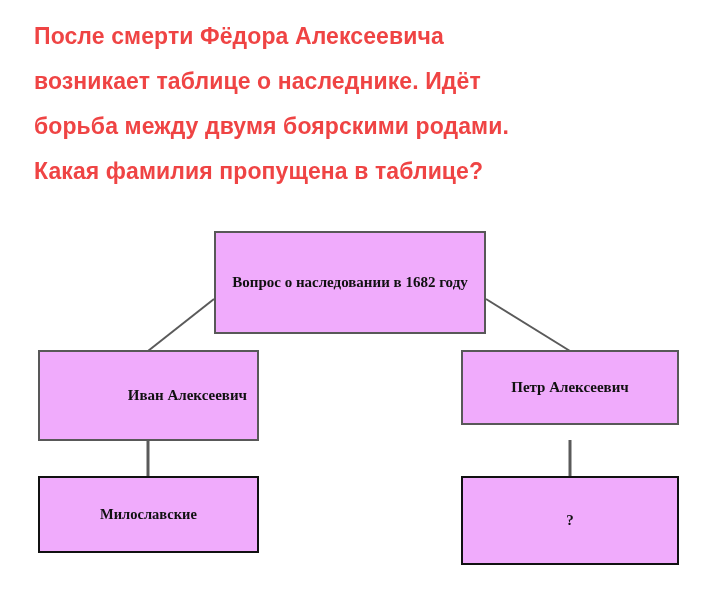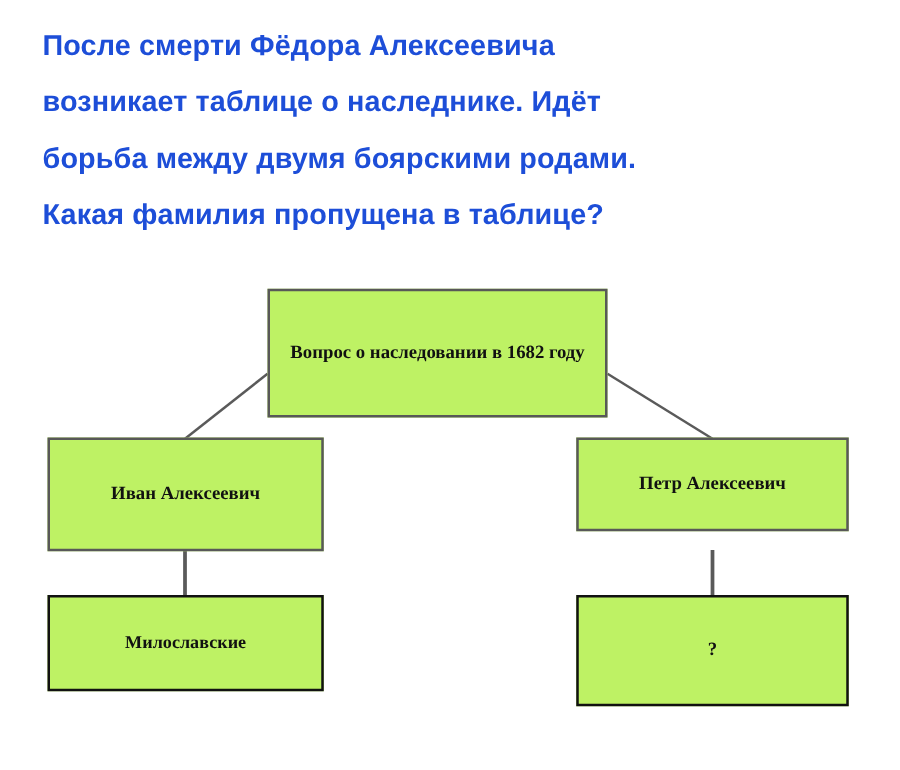--- a/index.html
+++ b/index.html
@@ -15,21 +15,21 @@
     font-family: "Liberation Sans", sans-serif;
     -webkit-font-smoothing: antialiased;
   }
 
   
   #question-heading {
     position: absolute;
     left: 34px;
     top: 14px;
     width: 660px;
-    color: #1d4ed8;
+    color: #ef4444;
     font-family: "Liberation Sans", sans-serif;
     font-size: 23px;
     font-weight: bold;
     line-height: 45px;
     letter-spacing: 0.1px;
   }
   #question-heading .qline {
     display: block;
     white-space: nowrap;
   }
@@ -46,21 +46,21 @@
     position: absolute;
     left: 0;
     top: 0;
     width: 720px;
     height: 616px;
   }
 
   .node {
     position: absolute;
     box-sizing: border-box;
-    background: #bef264;
+    background: #f0abfc;
     border: 2px solid #585858;
     display: flex;
     align-items: center;
     justify-content: center;
     text-align: center;
     z-index: 2;
   }
   .node .node-label {
     font-family: "Liberation Serif", "DejaVu Serif", serif;
     font-weight: bold;
@@ -75,20 +75,21 @@
     width: 272px;
     height: 103px;
   }
   #node-root .node-label { font-size: 15px; }
 
   #node-ivan {
     left: 38px;
     top: 350px;
     width: 221px;
     height: 91px;
+    justify-content: flex-end;
   }
   #node-ivan .node-label { font-size: 15px; }
 
   #node-petr {
     left: 461px;
     top: 350px;
     width: 218px;
     height: 75px;
   }
   #node-petr .node-label { font-size: 15px; }

